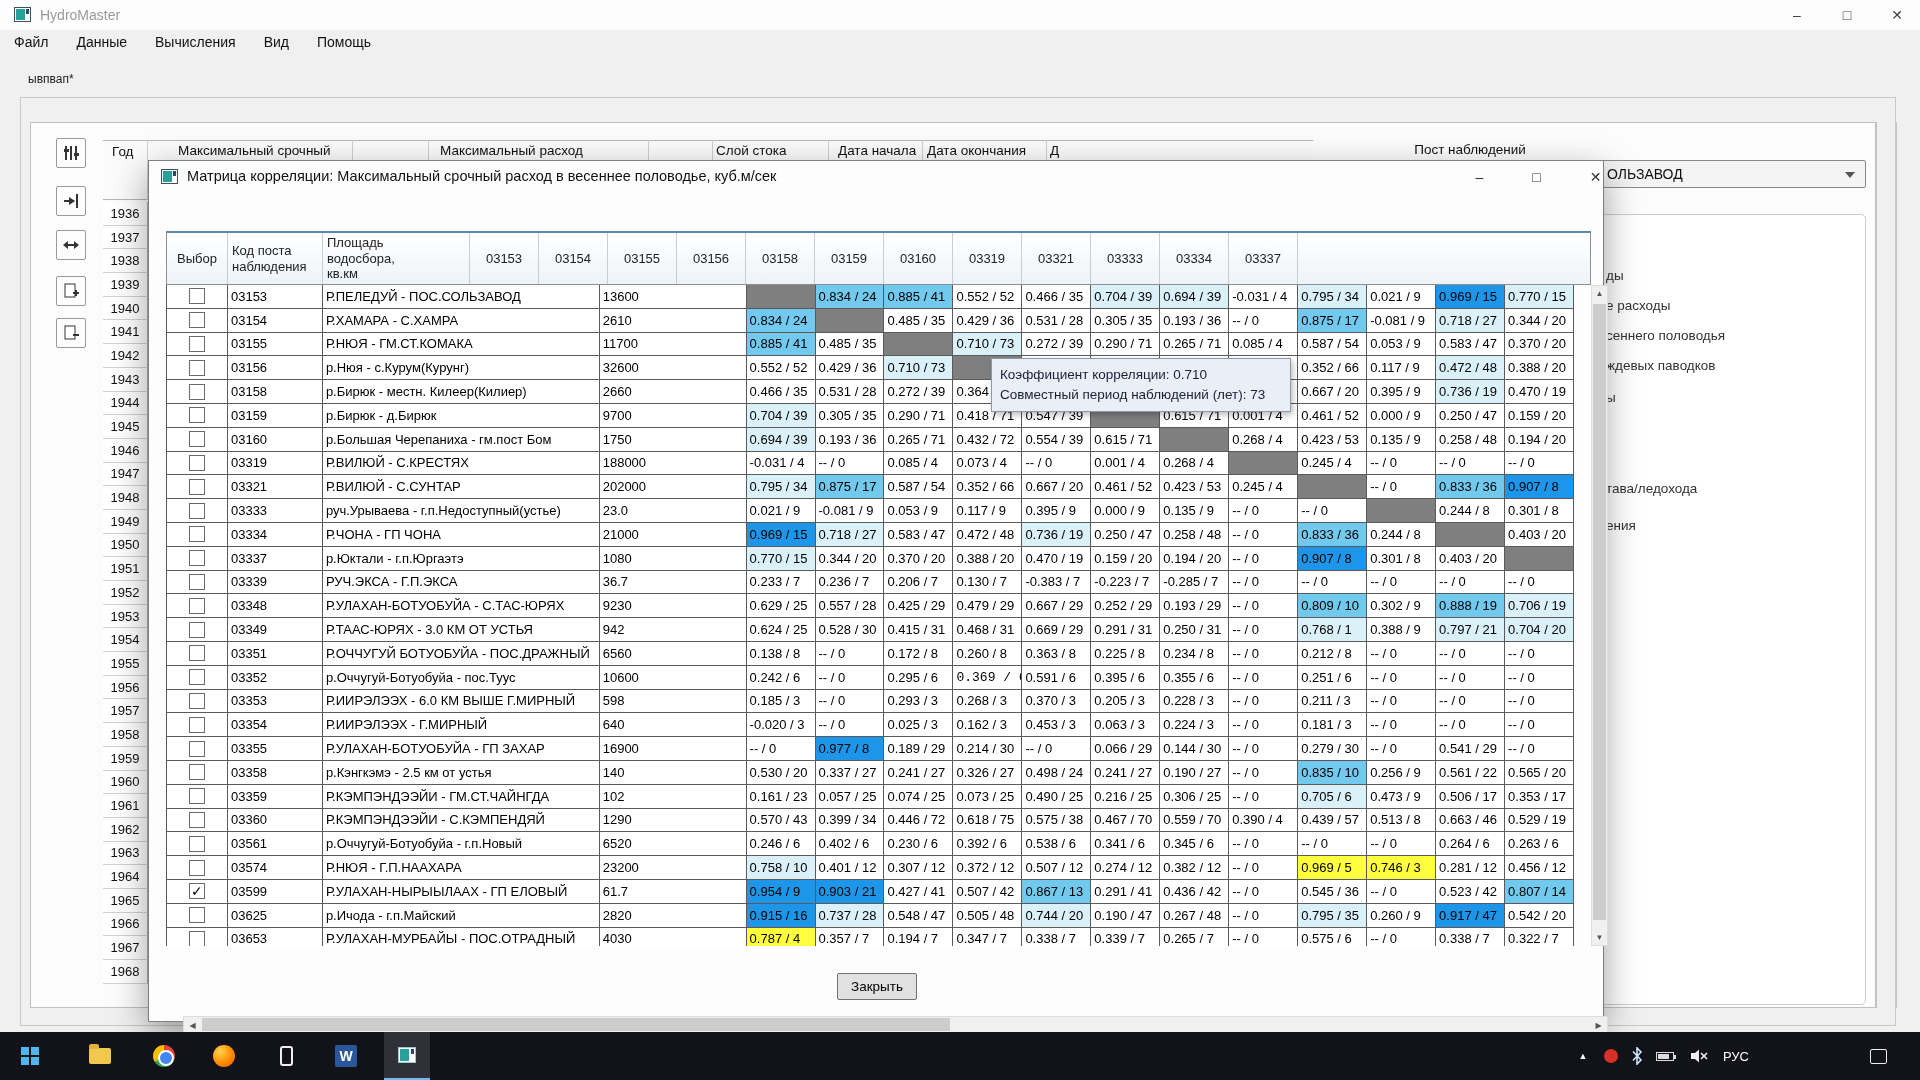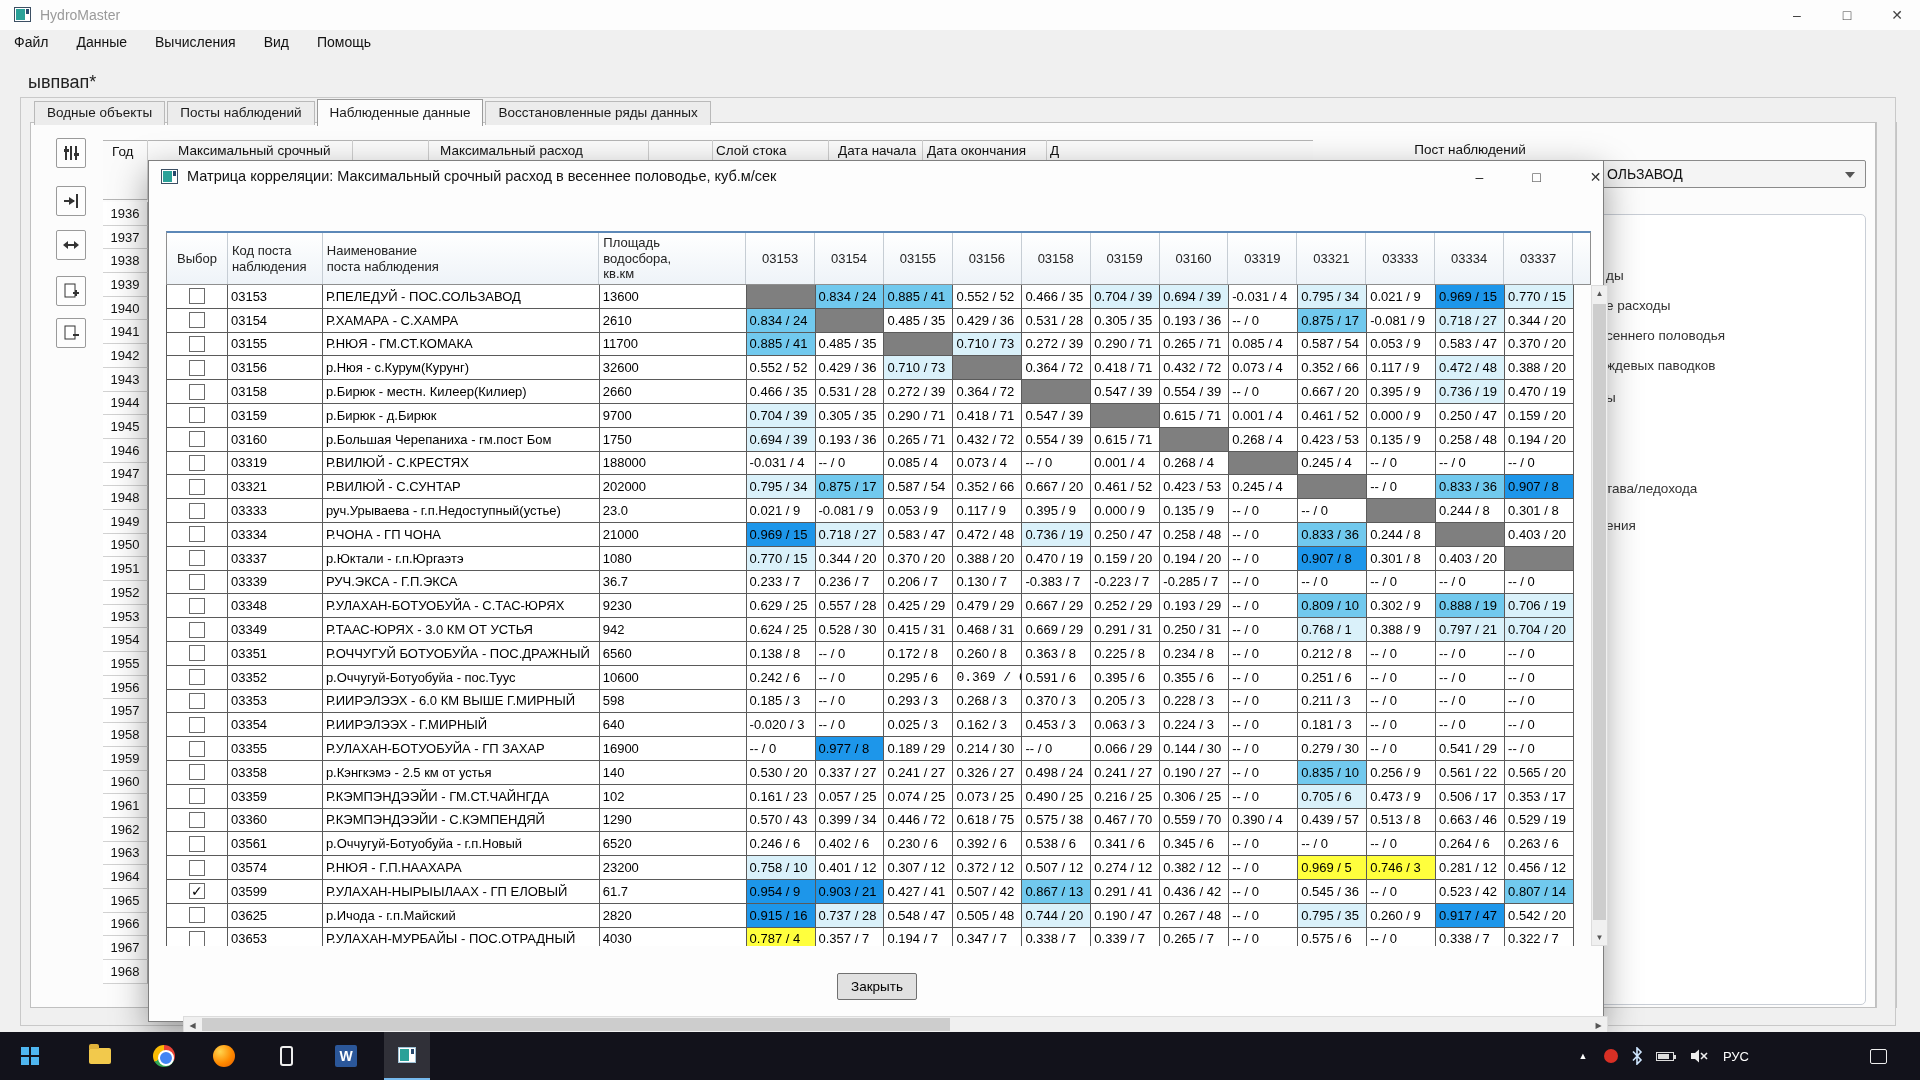--- a/index.html
+++ b/index.html
@@ -10,21 +10,21 @@
   .titlebar{position:absolute;left:0;top:0;width:1920px;height:30px;background:#fdfdfd;}
   .app-icon{position:absolute;left:14px;top:7px;width:17px;height:15px;background:#fff;border:1px solid #3c4f63;}
   .app-icon i{position:absolute;left:1px;top:1px;width:9px;height:11px;background:#2aa198;}
   .app-icon b{position:absolute;right:1px;top:1px;width:3px;height:5px;background:#27496d;}
   .title-text{position:absolute;left:40px;top:7px;font-size:14px;color:#9a9a9a;}
   .winctl{position:absolute;top:0;height:30px;width:46px;text-align:center;line-height:30px;font-size:14px;color:#444;}
   .menubar{position:absolute;left:0;top:30px;width:1920px;height:27px;background:#f0f0f0;display:flex;}
   .menu-item{padding:4px 14px;font-size:14px;color:#111;}
   
   .groupbox{position:absolute;left:20px;top:97px;width:1876px;height:929px;border:1px solid #c9c9c9;}
-  .group-label{position:absolute;left:24px;top:72px;font-size:18px;background:#f0f0f0;padding:0 4px;color:#222;}
+  .group-label{position:absolute;left:24px;top:72px;font-size:12px;background:#f0f0f0;padding:0 4px;color:#222;}
   .tabs{position:absolute;left:34px;top:98px;display:flex;align-items:flex-end;z-index:3;}
   .tab{height:24px;padding:3px 12px;font-size:13.5px;background:#ececec;border:1px solid #b9b9b9;border-bottom:none;margin-right:2px;white-space:nowrap;}
   .tab.active{background:#fcfcfc;height:27px;padding-top:5px;position:relative;top:1px;border-color:#9a9a9a;}
   .tabpanel{position:absolute;left:30px;top:122px;width:1846px;height:886px;background:#fcfcfc;border:1px solid #c0c0c0;}
   
   .tbtn{position:absolute;left:56px;width:30px;height:30px;background:#fdfdfd;border:1px solid #9a9a9a;border-radius:2px;display:flex;align-items:center;justify-content:center;}
   
   .bg-header{position:absolute;left:103px;top:140px;width:1210px;height:60px;background:#fbfbfb;border-bottom:1px solid #b5b5b5;border-top:1px solid #b5b5b5;}
   .bg-h-label{position:absolute;top:3px;font-size:13.5px;color:#111;white-space:nowrap;}
   .bg-vline{position:absolute;top:140px;height:60px;width:1px;background:#cfcfcf;}
@@ -113,26 +113,20 @@
   <div class="menubar">
     <span class="menu-item">Файл</span>
     <span class="menu-item">Данные</span>
     <span class="menu-item">Вычисления</span>
     <span class="menu-item">Вид</span>
     <span class="menu-item">Помощь</span>
   </div>
 
   <span class="group-label">ывпвап*</span>
   <div class="groupbox"></div>
-  <div class="tabs">
-    <span class="tab">Водные объекты</span>
-    <span class="tab">Посты наблюдений</span>
-    <span class="tab active">Наблюденные данные</span>
-    <span class="tab">Восстановленные ряды данных</span>
-  </div>
   <div class="tabpanel"></div>
 
   <div class="tbtn" style="top:138px;">
     <svg width="18" height="18">
         <g stroke="#333" stroke-width="2">
           <line x1="4" y1="2" x2="4" y2="16"></line>
           <line x1="9" y1="2" x2="9" y2="16"></line>
           <line x1="14" y1="2" x2="14" y2="16"></line>
         </g>
         <g fill="#333">
@@ -250,24 +244,20 @@
 
     <div class="mtable">
       <div class="mhead" id="mhead">
           <div class="mh center" style="width: 61px;">
             <div>Выбор</div>
           </div>
           <div class="mh" style="width: 95px;">
             <div>Код поста</div>
             <div>наблюдения</div>
           </div>
-          <div class="mh" style="width: 277px;">
-            <div>Наименование</div>
-            <div>поста наблюдения</div>
-          </div>
           <div class="mh" style="width: 147px;">
             <div>Площадь</div>
             <div>водосбора,</div>
             <div>кв.км</div>
           </div>
           <div class="mh center" style="width: 69px;">
             <div>03153</div>
           </div>
           <div class="mh center" style="width: 69px;">
             <div>03154</div>
@@ -871,20 +861,24 @@
         <div class="vthumb"></div>
         <span class="sarrow" style="bottom:3px;">▼</span>
       </div>
       <div class="hscroll">
         <span class="sarrow" style="left:1px;top:4px;">◀</span>
         <div class="hthumb"></div>
         <span class="sarrow" style="right:1px;top:4px;">▶</span>
       </div>
     </div>
 
+    <div class="tooltip">
+      <div>Коэффициент корреляции: 0.710</div>
+      <div>Совместный период наблюдений (лет): 73</div>
+    </div>
 
     <div class="close-btn">Закрыть</div>
   </div>
 
   <div class="taskbar">
     <div class="tb-slot" style="left:8px;width:44px;">
       <span class="start-grid">
           <span></span>
           <span></span>
           <span></span>

